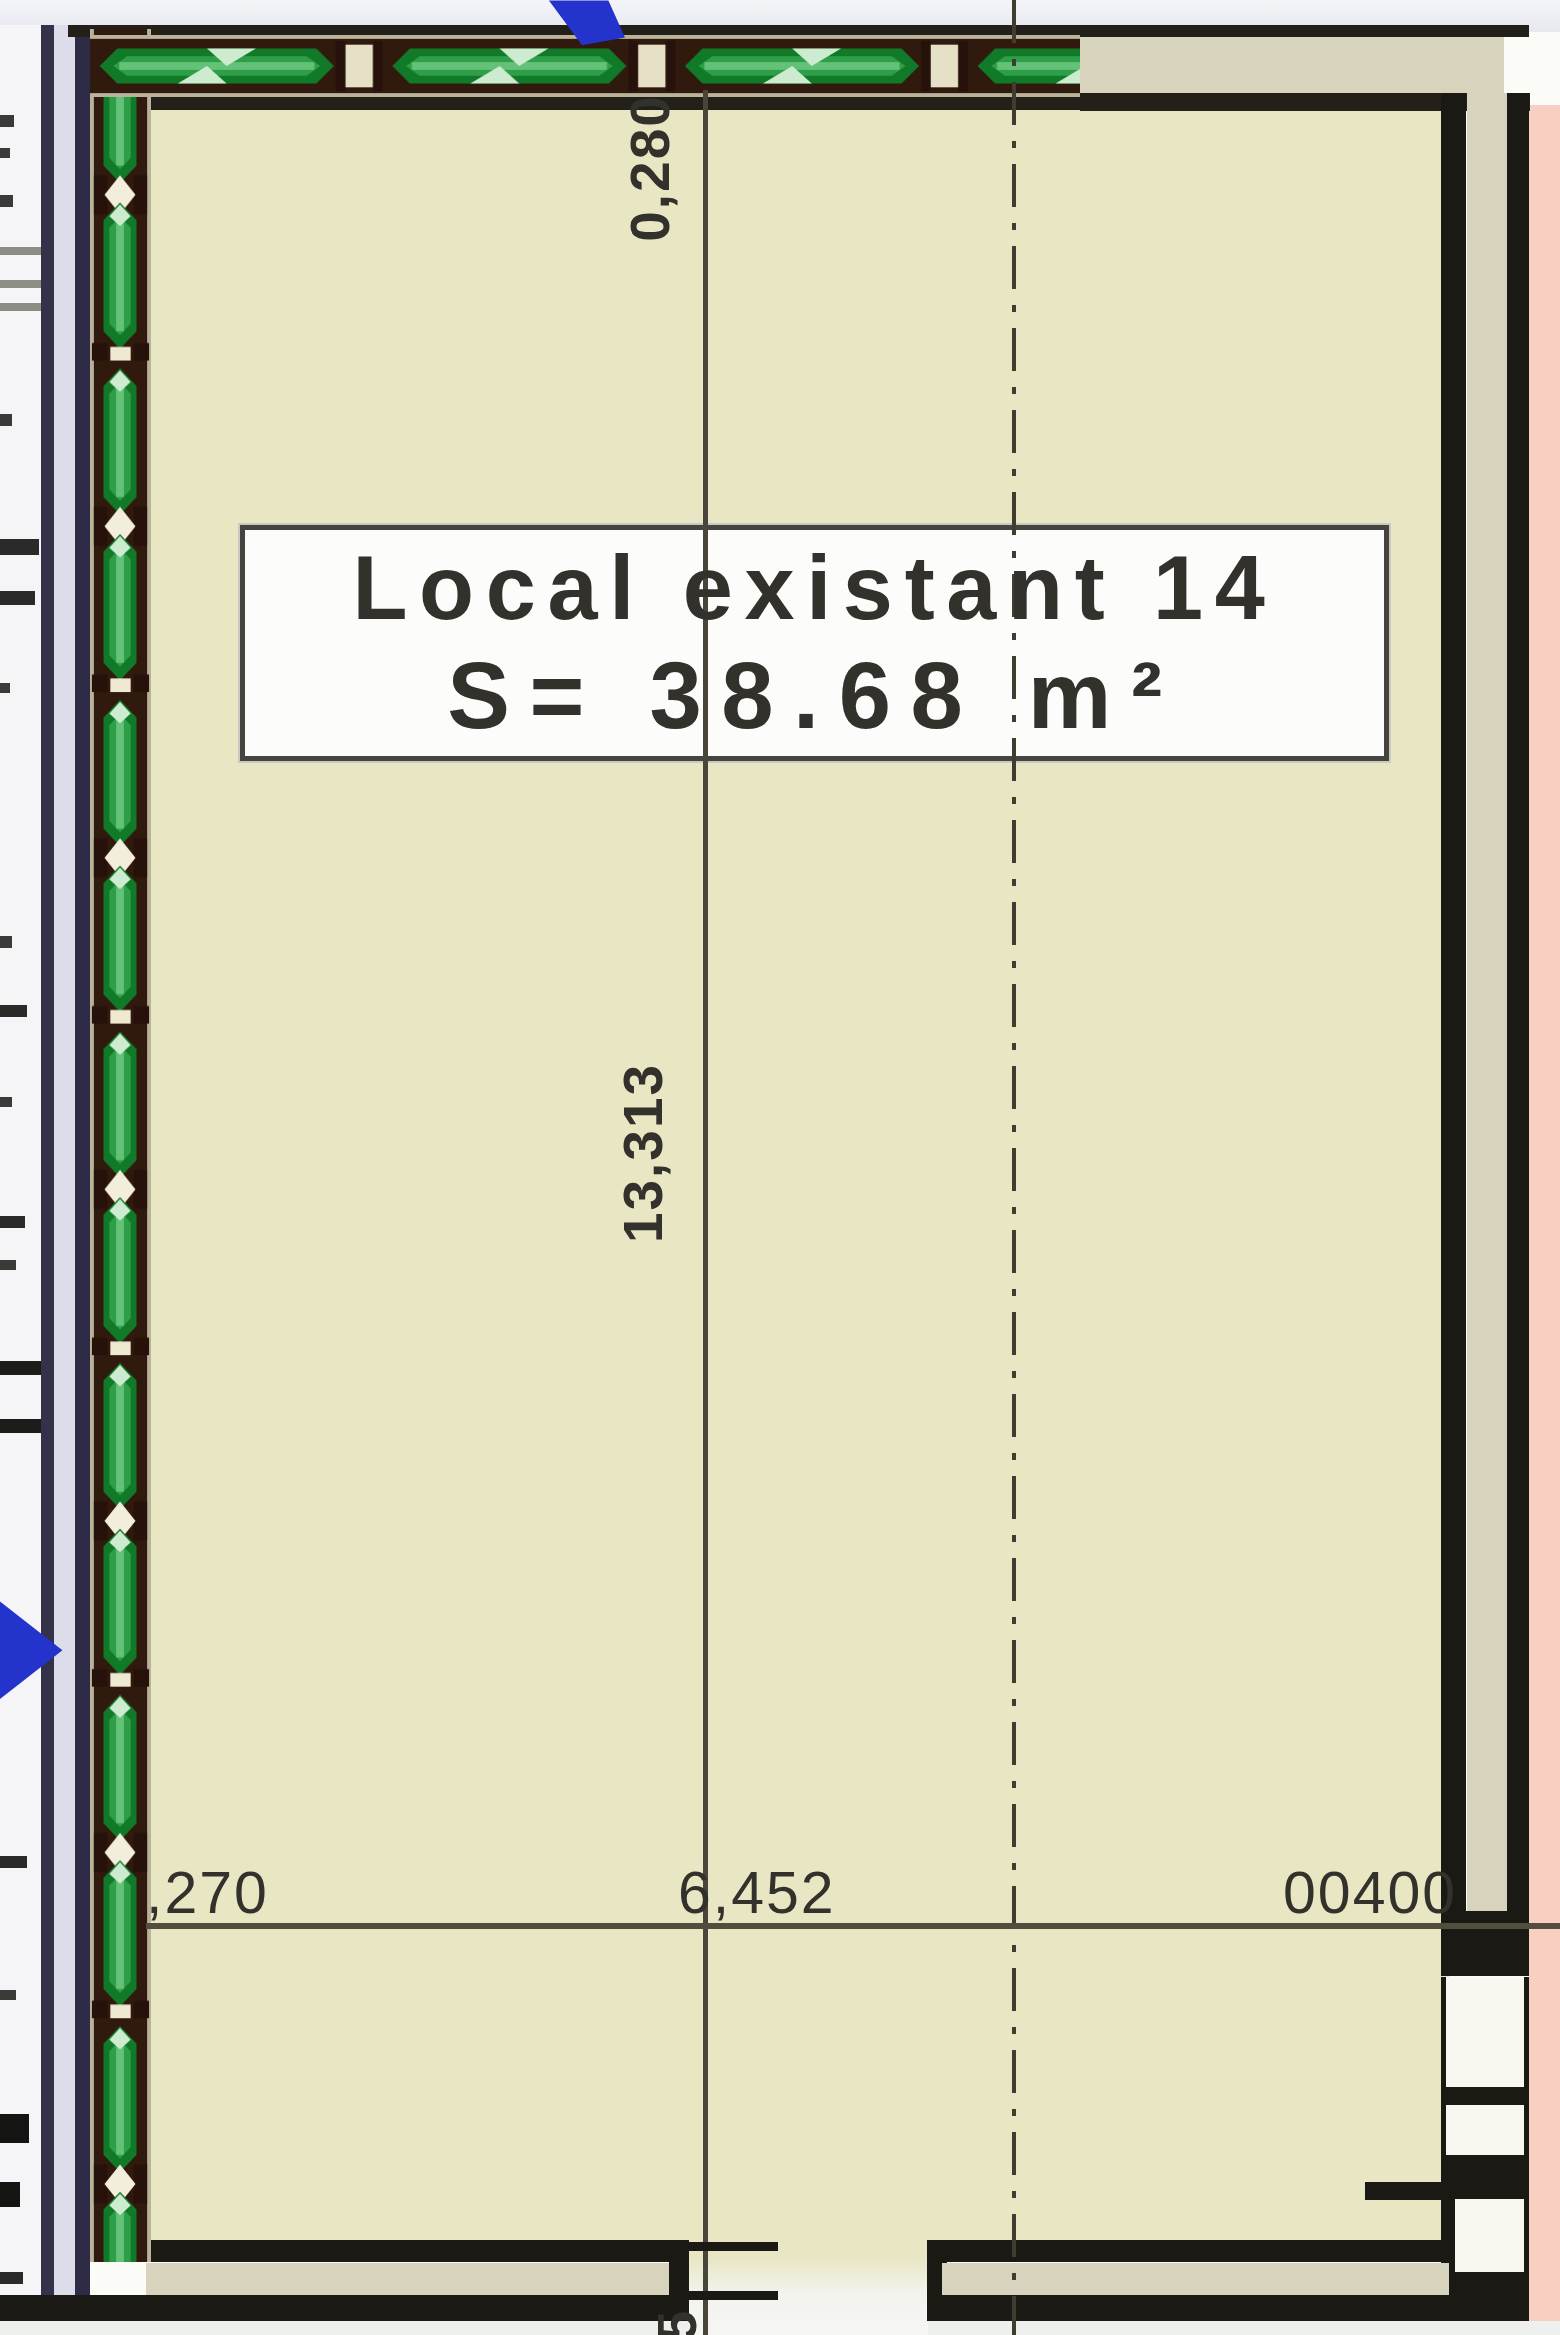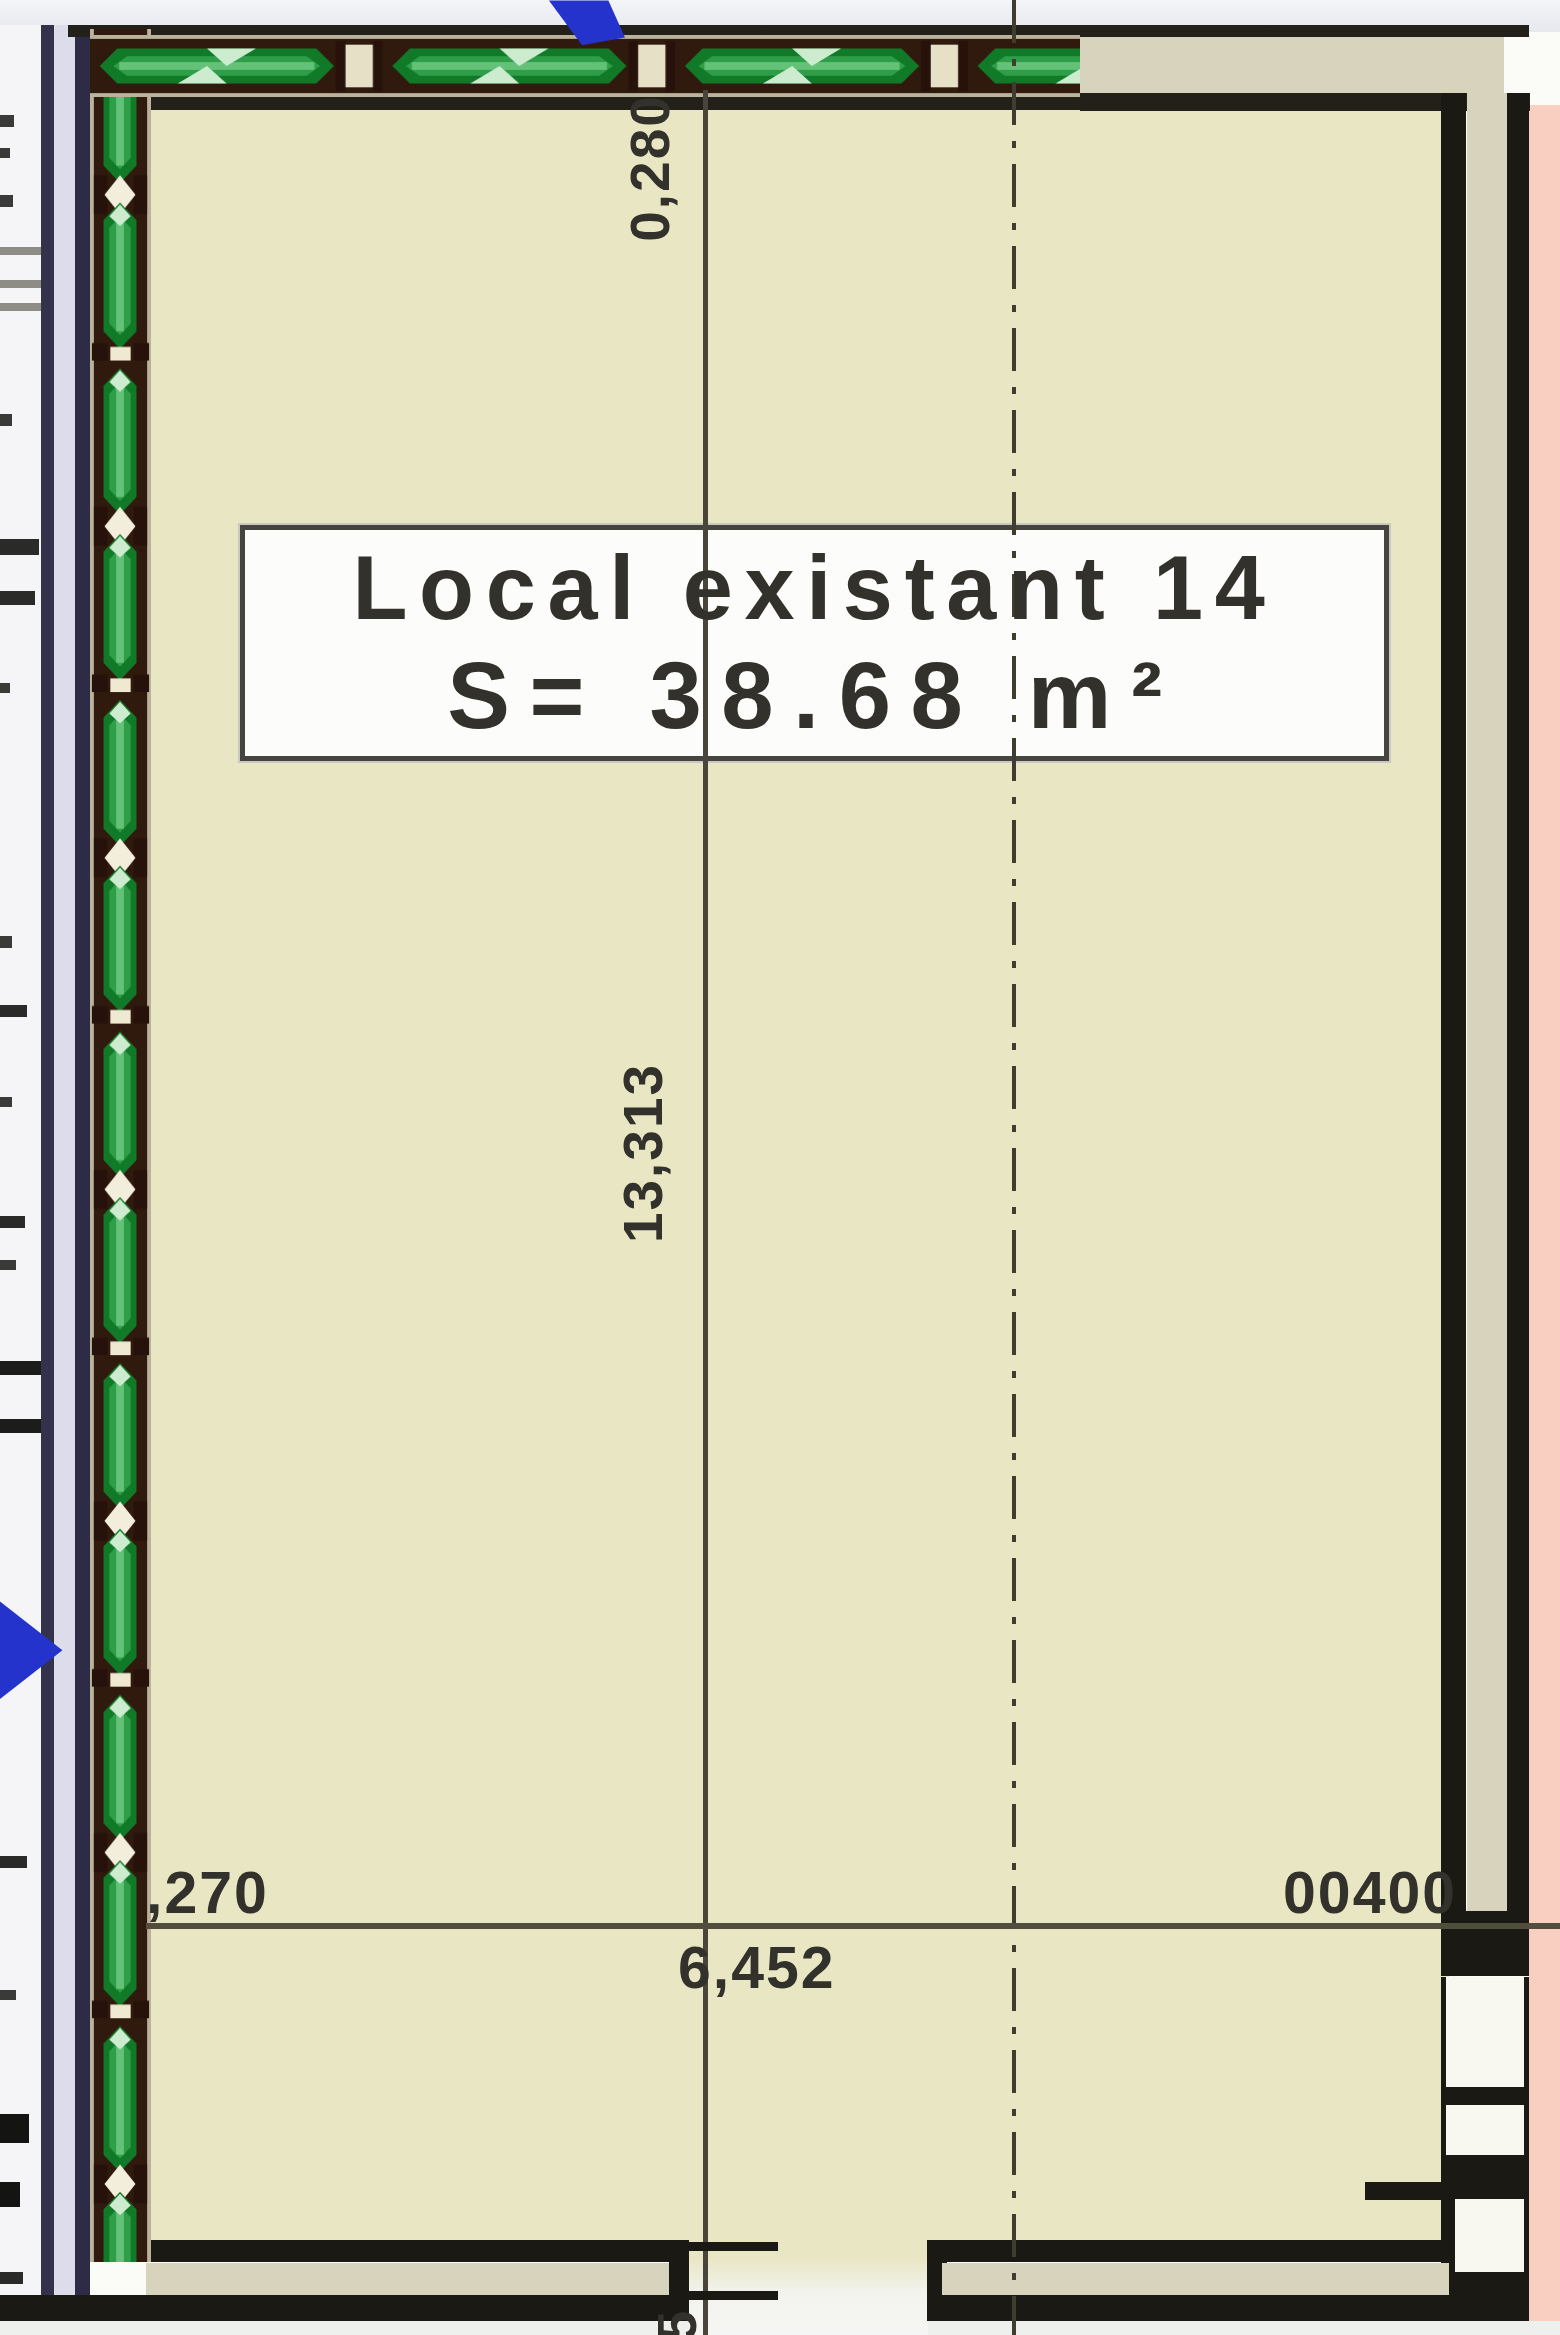--- a/index.html
+++ b/index.html
@@ -58,23 +58,23 @@
   
   .label-box{left:240px;top:525px;width:1149px;height:236px;background:#fcfcfa;
     border:5.9px solid #45443e;box-sizing:border-box;z-index:5;
     box-shadow:0 0 0 2px #c9c9c2;}
   .label-text{left:240px;top:525px;width:1149px;height:236px;z-index:8;
     display:flex;flex-direction:column;align-items:center;justify-content:center;
     color:#33312c;font-weight:700;text-align:center;}
   .label-line1{font-size:90px;letter-spacing:11.7px;line-height:105px;white-space:nowrap;text-align:center;}
   .label-line2{font-size:94px;letter-spacing:19.5px;line-height:109px;white-space:nowrap;}
   
-  .dim-text{position:absolute;color:#33312c;font-weight:700;font-size:59px;letter-spacing:2px;z-index:7;white-space:nowrap;}
+  .dim-text{position:absolute;color:#33312c;font-weight:400;font-size:59px;letter-spacing:2px;z-index:7;white-space:nowrap;}
   .dim-270{left:146px;top:1859px;}
-  .dim-6452{left:678px;top:1934px;}
+  .dim-6452{left:678px;top:1859px;}
   .dim-0300{left:1283px;top:1859px;}
   .dim-rot{position:absolute;color:#33312c;font-weight:700;font-size:55px;letter-spacing:2px;z-index:7;white-space:nowrap;transform:translate(-50%,-50%) rotate(-90deg);}
   .dim-0280{left:650px;top:168px;}
   .dim-13313{left:643px;top:1153px;}
   .dim-partial5{left:677px;top:2325px;}
   
   .arrow-svg{left:0;top:0;width:1560px;height:2336px;z-index:9;pointer-events:none;}
   
   .lm-mark{position:absolute;left:0;z-index:3;}
   .z2{z-index:2;} .z3{z-index:3;} .z4{z-index:4;}

